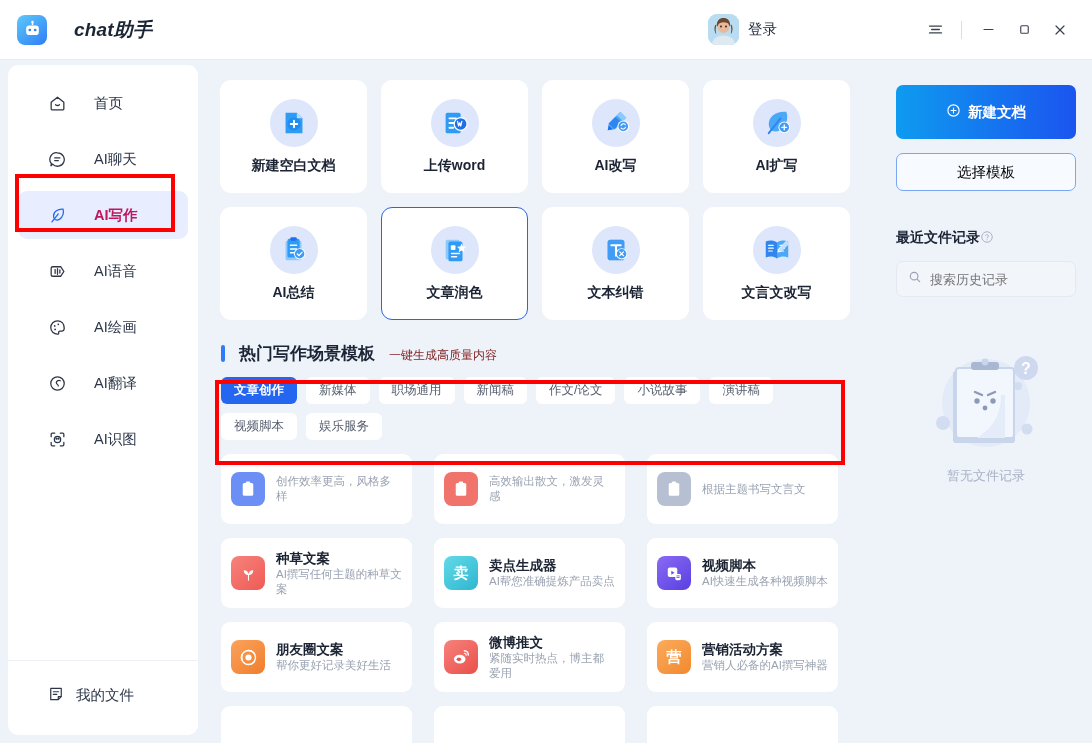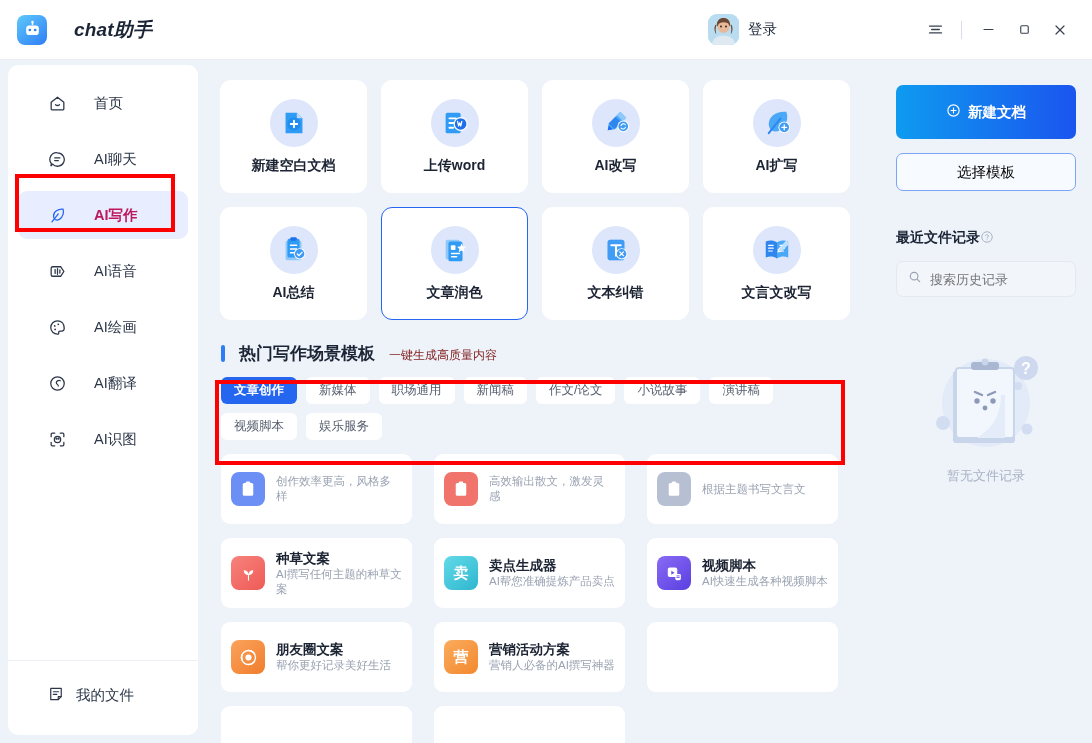--- a/index.html
+++ b/index.html
@@ -584,20 +584,34 @@
             <path d="M12 4a8 8 0 0 1 6.9 4M19 16a8 8 0 0 1-6.9 4M5.1 16A8 8 0 0 1 5 8" stroke-linecap="round"></path>
             <path d="M12 8.5a3.5 3.5 0 1 0 0 7 3.5 3.5 0 0 0 0-7z" fill="#fff" stroke="none"></path>
           </svg>
         </div>
         <div class="tpl-text">
           <div class="tpl-name">朋友圈文案</div>
           <div class="tpl-desc">帮你更好记录美好生活</div>
         </div>
       </div>
 
+      <div class="tpl-card">
+        <div class="tpl-ico" style="background:linear-gradient(140deg,#f6827c,#ea4f4a)">
+          <svg width="20" height="20" viewBox="0 0 24 24">
+            <ellipse cx="10.5" cy="14.5" rx="7" ry="5.2" fill="#fff"></ellipse>
+            <ellipse cx="9.5" cy="14.8" rx="2.7" ry="2.2" fill="#ea4f4a"></ellipse>
+            <path d="M16 4.5c3 0 5.2 2.4 4.7 5.3" stroke="#fff" stroke-width="1.6" fill="none" stroke-linecap="round"></path>
+            <path d="M16 7.5c1.4 0 2.4 1.1 2.2 2.4" stroke="#fff" stroke-width="1.4" fill="none" stroke-linecap="round"></path>
+          </svg>
+        </div>
+        <div class="tpl-text">
+          <div class="tpl-name">微博推文</div>
+          <div class="tpl-desc">紧随实时热点，博主都爱用</div>
+        </div>
+      </div>
 
       <div class="tpl-card">
         <div class="tpl-ico" style="background:linear-gradient(140deg,#fbab5c,#f2892f)">营</div>
         <div class="tpl-text">
           <div class="tpl-name">营销活动方案</div>
           <div class="tpl-desc">营销人必备的AI撰写神器</div>
         </div>
       </div>
 
       <div class="tpl-card"></div>

